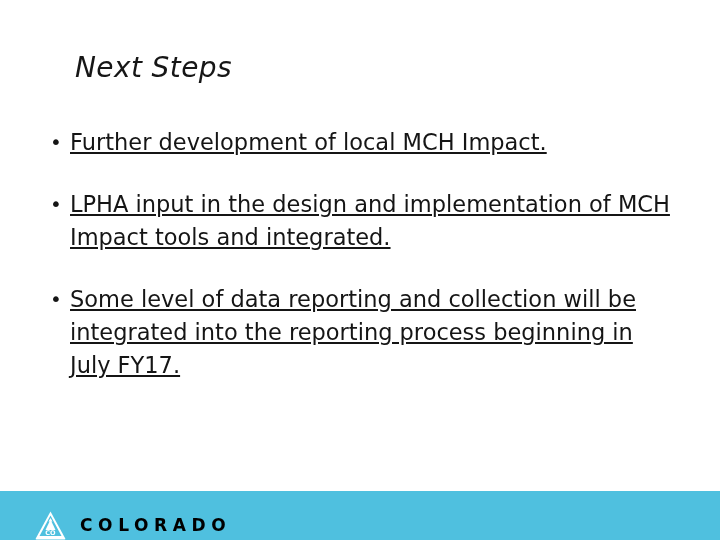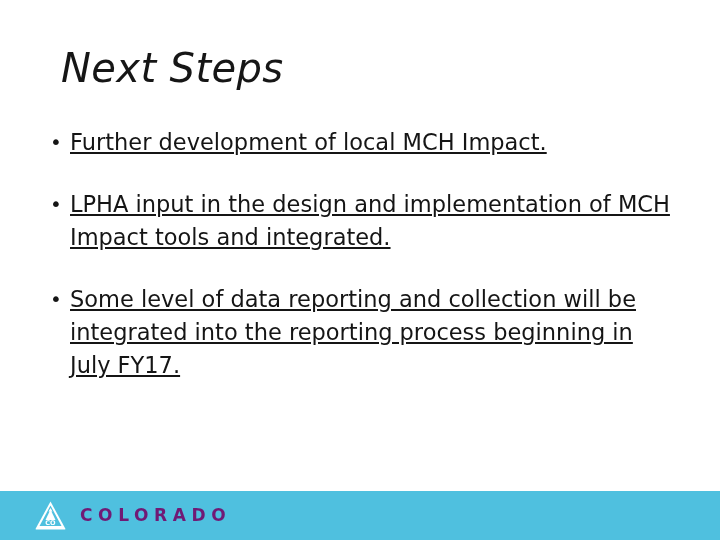--- a/index.html
+++ b/index.html
@@ -18,25 +18,25 @@
     position: relative;
     width: 720px;
     height: 540px;
     background: #ffffff;
     box-sizing: border-box;
   }
 
   
   .slide-title {
     position: absolute;
-    left: 61px;
+    left: 75px;
     top: 48px;
     width: 600px;
     font-family: "DejaVu Sans", sans-serif;
-    font-size: 40px;
+    font-size: 28px;
     font-style: italic;
     font-weight: 400;
     color: #161616;
     letter-spacing: 0.4px;
     line-height: 40px;
     white-space: nowrap;
   }
 
   
   .body-content {
@@ -77,42 +77,42 @@
 
   
   .footer-bar {
     position: absolute;
     left: 0;
     top: 491px;
     width: 720px;
     height: 49px;
     background: #4FC0DF;
     display: flex;
-    align-items: center;
+    align-items: flex-end;
   }
 
   .footer-logo {
     display: flex;
     align-items: center;
     margin-left: 35px;
   }
 
   .logo-mark {
     width: 31px;
     height: 29px;
     flex: 0 0 auto;
     display: block;
   }
 
   .logo-wordmark {
     margin-left: 14px;
     font-family: "DejaVu Sans", sans-serif;
     font-size: 17px;
     font-weight: 700;
-    color: #701a75;
+    color: #000000;
     letter-spacing: 5.6px;
     line-height: 1;
     white-space: nowrap;
   }
 </style>
 </head>
 <body>
 
 <div class="slide">
 

